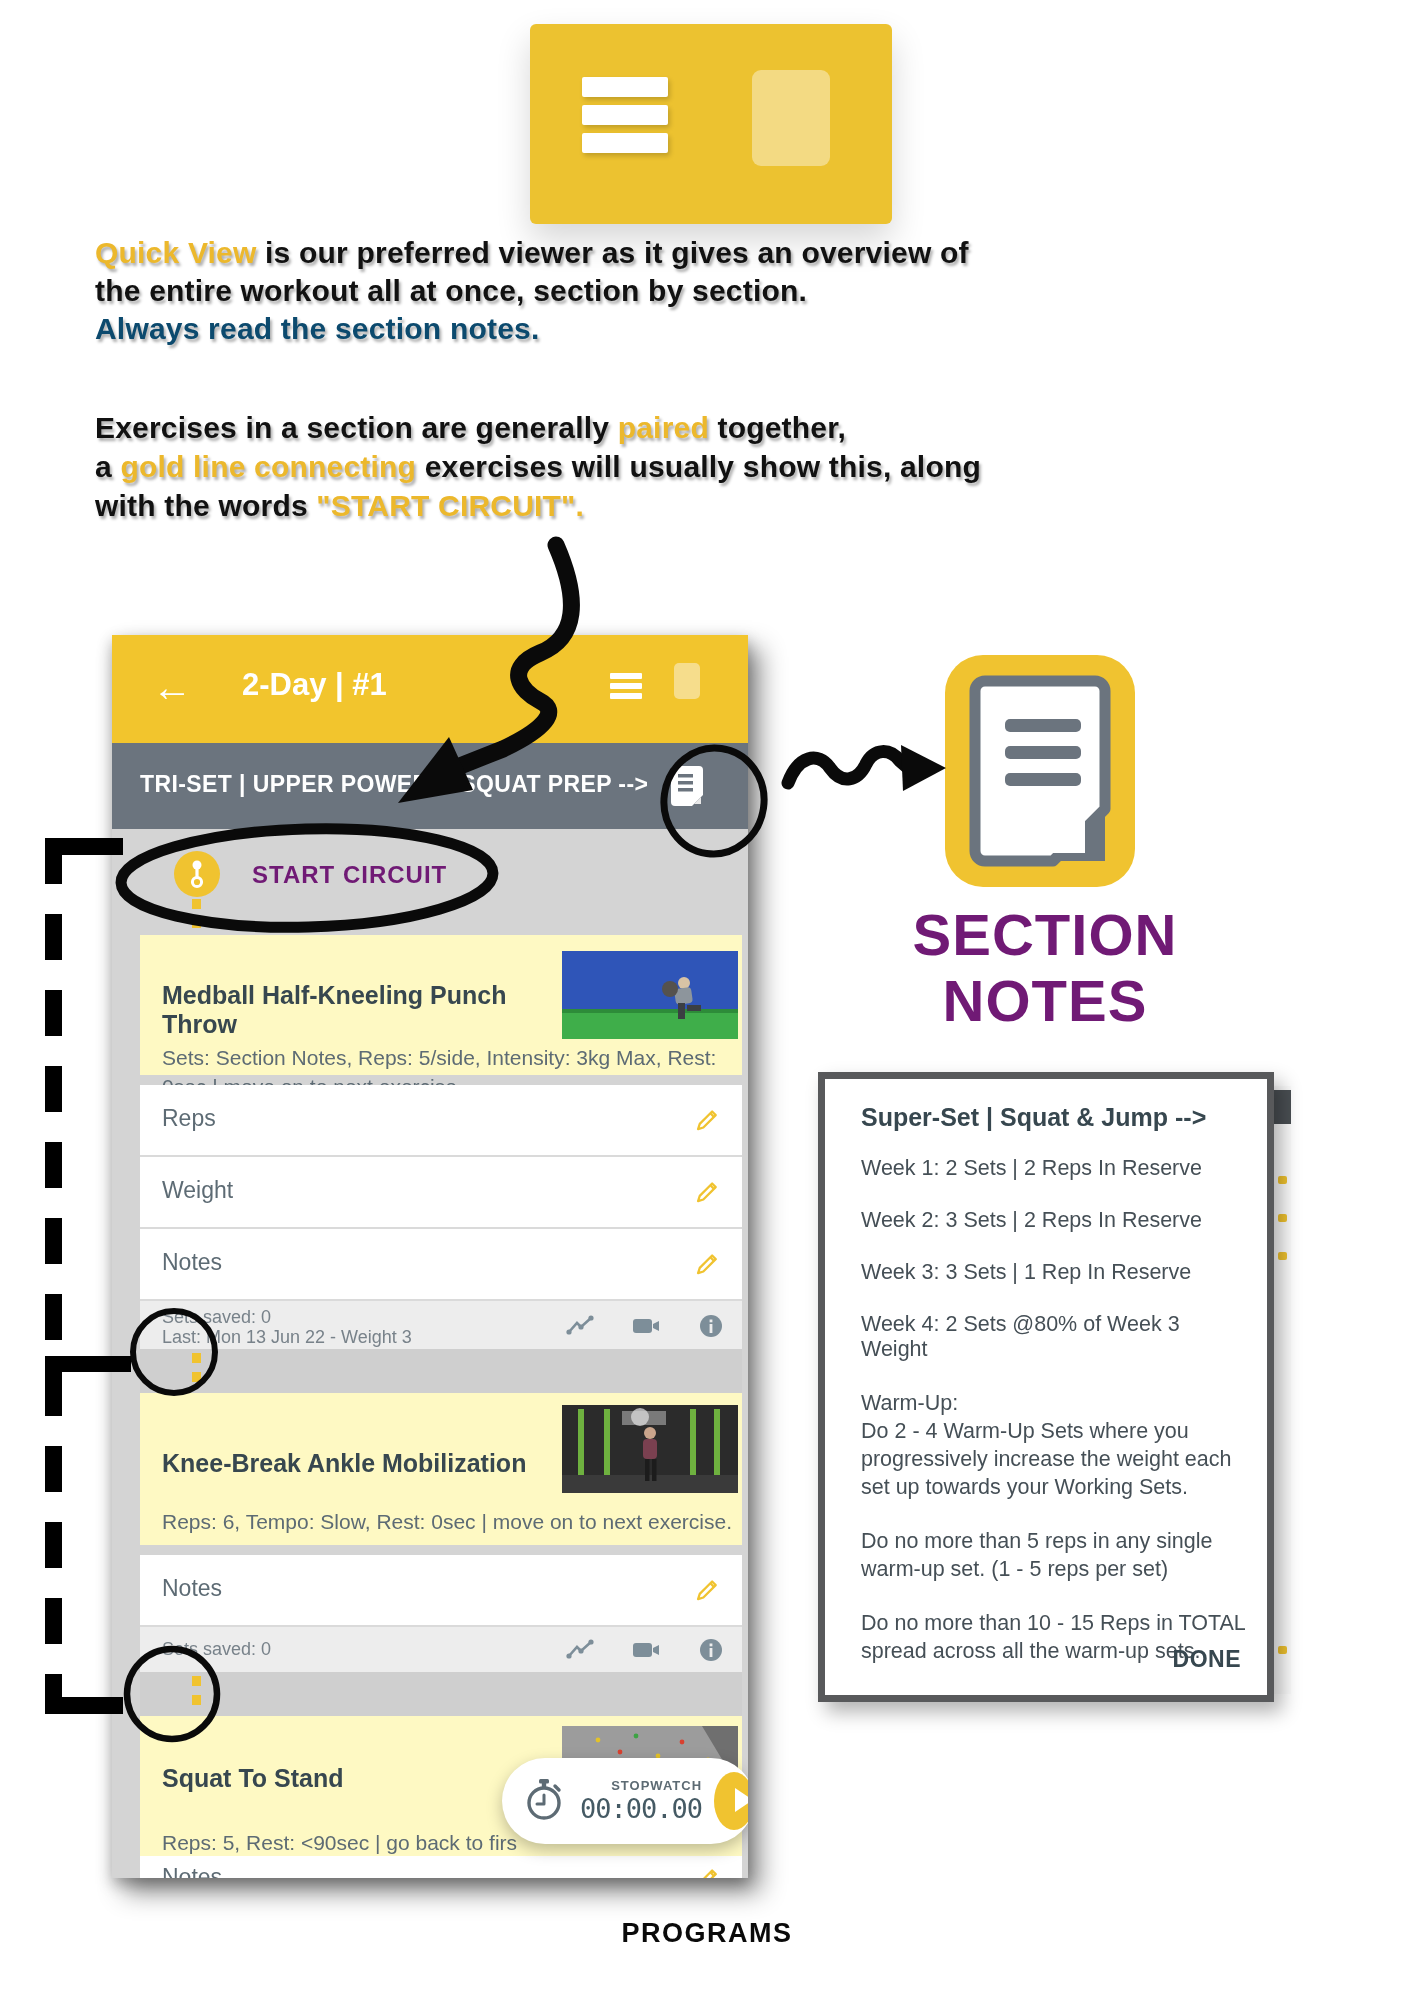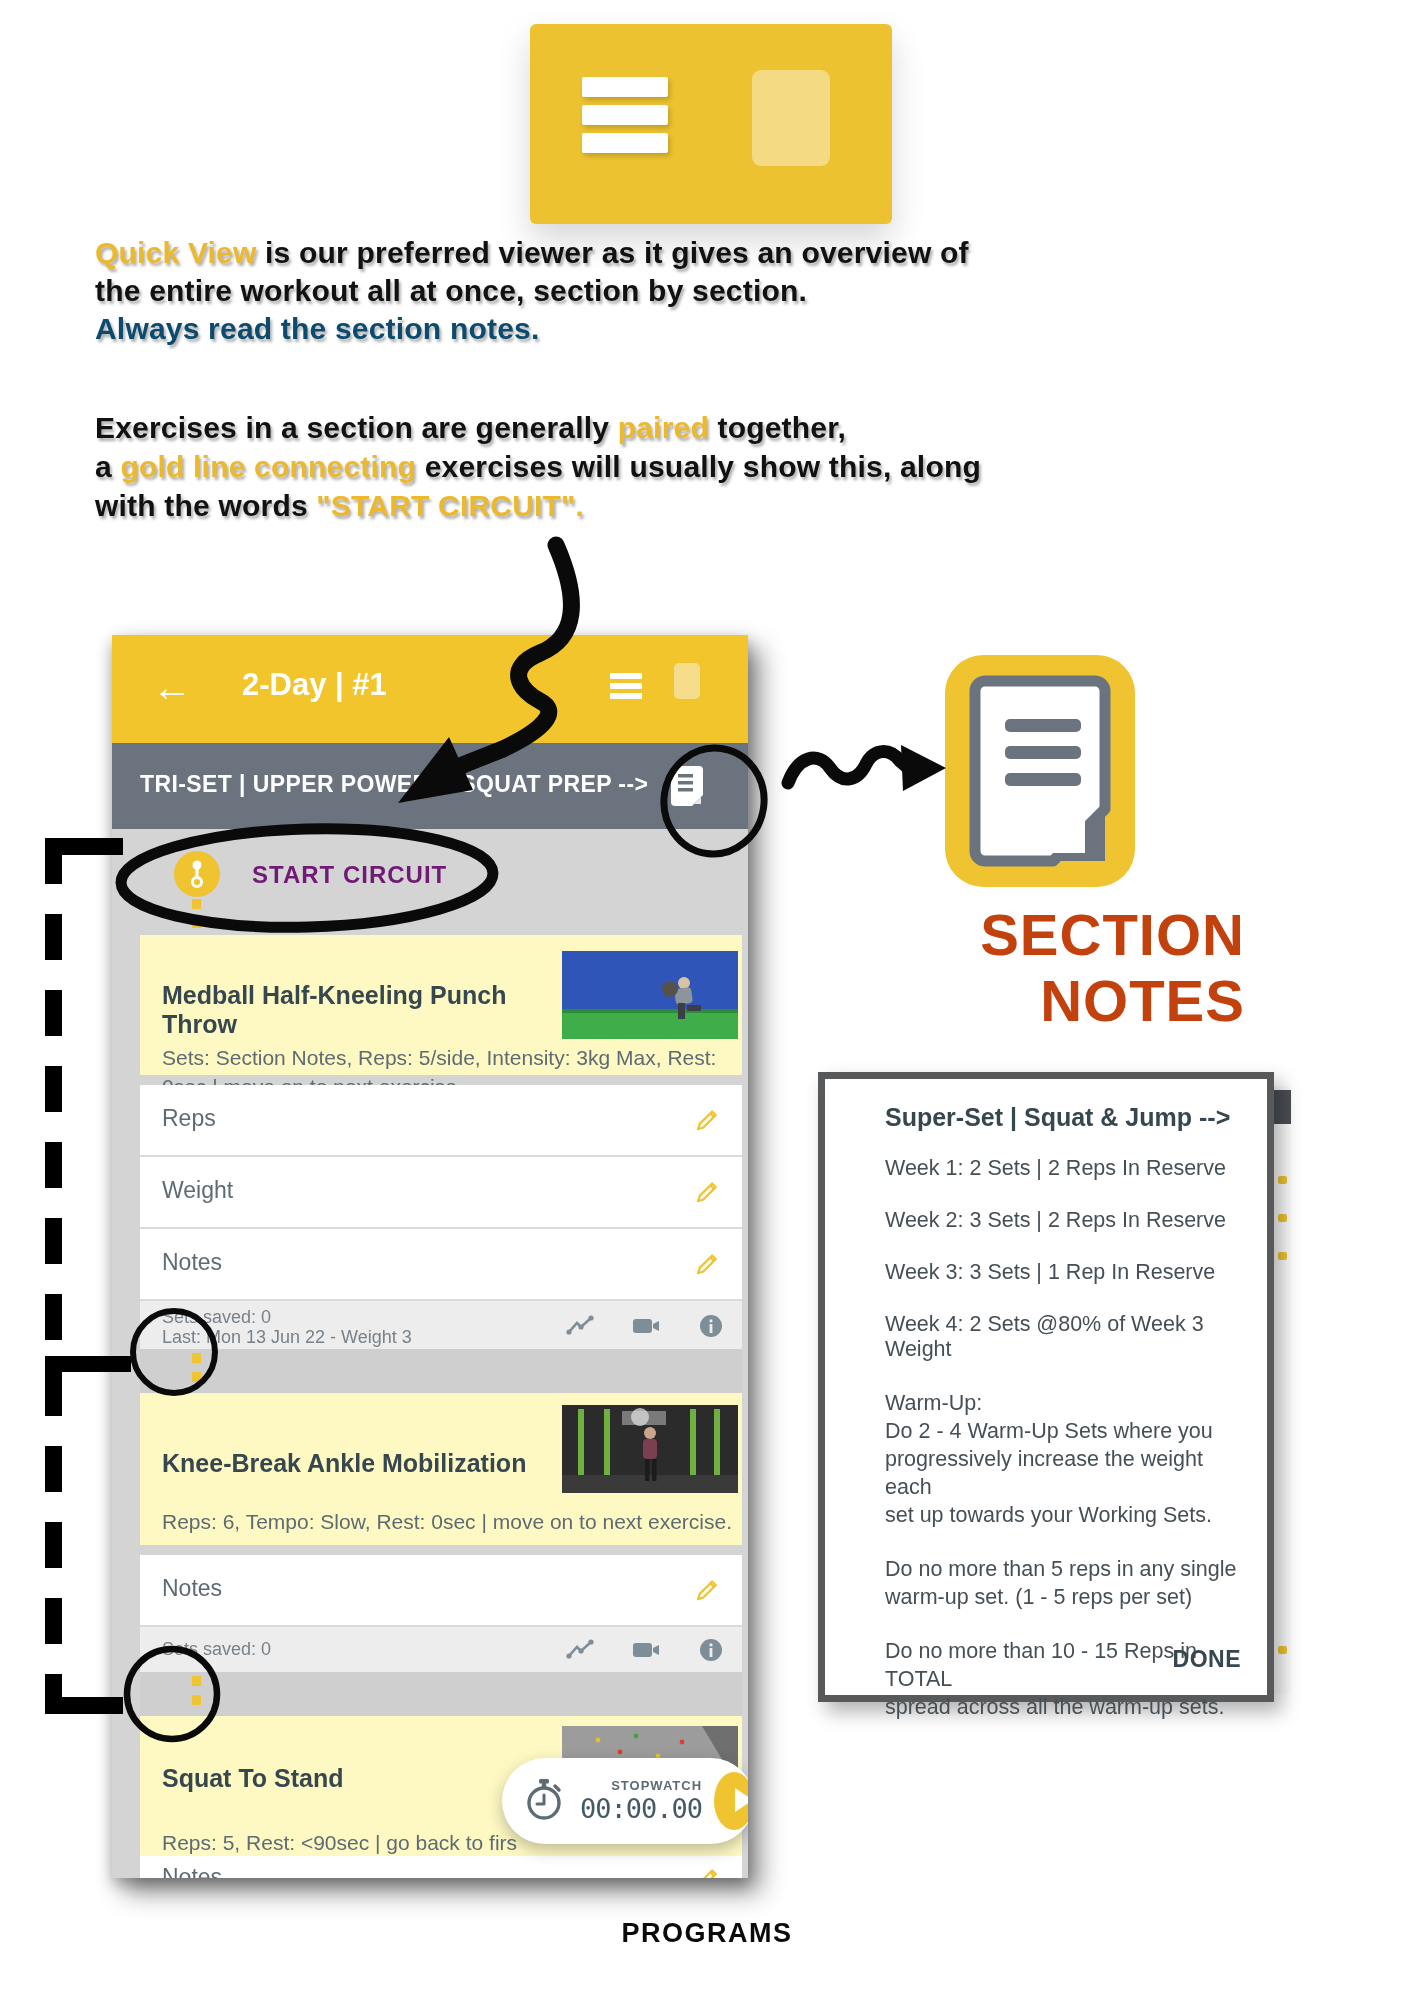--- a/index.html
+++ b/index.html
@@ -68,25 +68,25 @@
   .sw-pill{position:absolute;left:390px;top:1123px;width:252px;height:86px;background:#fff;border-radius:43px;
            box-shadow:0 6px 16px rgba(0,0,0,.25);display:flex;align-items:center;z-index:5;}
   .sw-col{margin-left:12px;text-align:right;}
   .sw-label{font-size:13px;font-weight:700;letter-spacing:1px;color:#5d6b74;}
   .sw-time{font-size:27px;color:#455a64;font-family:"DejaVu Sans Mono",monospace;letter-spacing:-1px;}
   .sw-play{margin-left:12px;width:58px;height:58px;border-radius:50%;background:#f0c330;position:relative;}
   .sw-play svg{position:absolute;left:20px;top:15px;}
 
   
   .big-note{position:absolute;left:945px;top:655px;}
-  .sn-heading{position:absolute;left:845px;top:902px;width:400px;text-align:right;color:#c2410c;
+  .sn-heading{position:absolute;left:845px;top:902px;width:400px;text-align:center;color:#701a75;
               font-size:58px;font-weight:900;line-height:66px;letter-spacing:1px;}
   .popup{position:absolute;left:818px;top:1072px;width:442px;height:616px;background:#fff;
          border:7px solid #58595b;box-shadow:8px 10px 18px rgba(0,0,0,.30);}
-  .pp-inner{position:absolute;left:36px;top:24px;right:18px;color:#454f56;margin-left:24px;}
+  .pp-inner{position:absolute;left:36px;top:24px;right:18px;color:#454f56;}
   .pp-title{font-size:25px;font-weight:700;color:#37474f;margin-bottom:24px;}
   .pp-week{font-size:21.5px;margin-bottom:27px;}
   .pp-para{font-size:21.5px;line-height:28px;white-space:pre-line;margin-bottom:26px;}
   .pp-done{position:absolute;right:26px;bottom:22px;font-size:23px;font-weight:700;color:#37474f;letter-spacing:.5px;}
   .peek{position:absolute;left:1274px;top:1086px;width:17px;height:608px;background:#fbfbfb;overflow:hidden;}
   .peek .pk-dark{position:absolute;left:0;top:4px;width:17px;height:34px;background:#4a4f53;}
   .peek .pk-g{position:absolute;left:4px;width:9px;height:8px;background:#f0c330;border-radius:2px;}
 
   
   .br{position:absolute;background:#000;}

